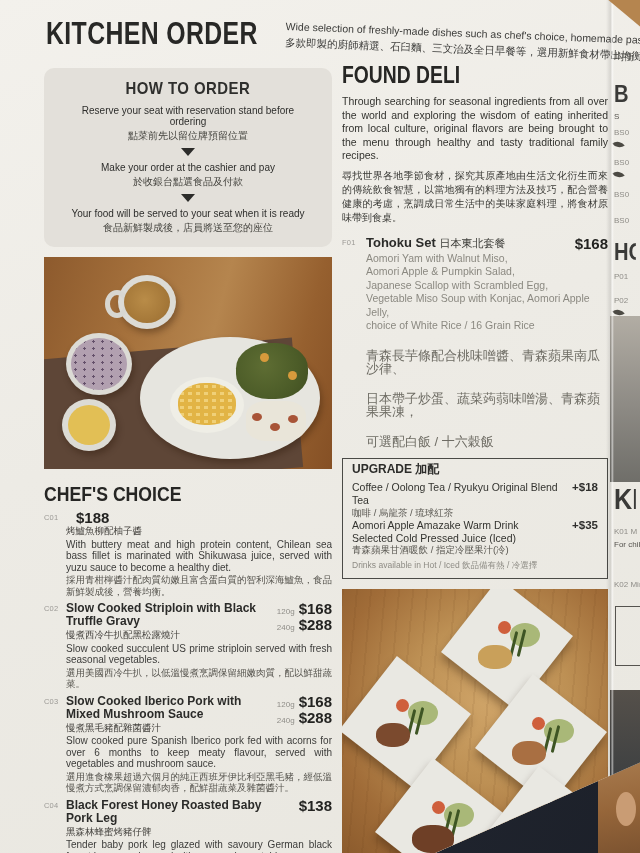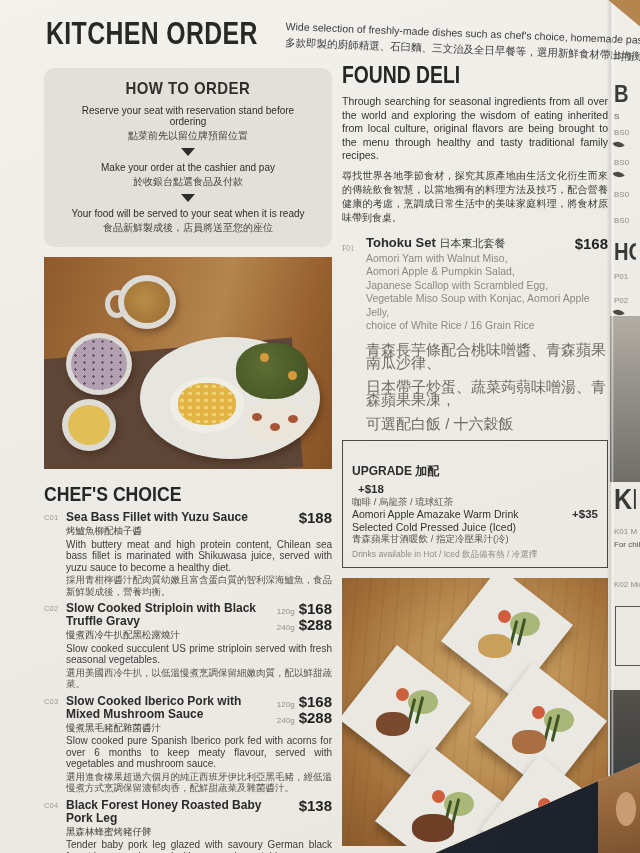--- a/index.html
+++ b/index.html
@@ -84,27 +84,27 @@
   .idesc{font-size:10px;line-height:11.5px;color:#3c3c3a;text-align:justify;margin-top:2px;}
   .idesc-zh{font-size:9.5px;line-height:11.5px;color:#55534d;text-align:justify;margin-top:1px;}
   .leaf{display:inline-block;width:9px;height:9px;background:#4c4a44;
     border-radius:0 100% 0 100%;transform:rotate(-35deg);}
   
   .found-title{font-size:23px;font-weight:bold;display:inline-block;transform:scaleX(.84);
     transform-origin:left top;white-space:nowrap;margin:0 0 6px;color:#262624;}
   .fpara{font-size:10.5px;line-height:13.5px;color:#33332f;text-align:justify;}
   .fpara-zh{font-size:10px;line-height:14px;color:#3a3a36;text-align:justify;margin-top:6px;}
   .f01{position:relative;padding-left:24px;margin-top:10px;}
-  .f01 .code{top:9px;font-family:Liberation Serif, serif;}
+  .f01 .code{top:3px;}
   .f01-name{font-size:13px;font-weight:bold;color:#2b2b29;}
   .f01-zh{font-size:11px;font-weight:normal;color:#3c3c38;}
   .f01-desc{font-size:10.5px;line-height:13.5px;color:#8b8981;}
-  .f01-desc-zh{font-size:15px;line-height:13.5px;color:#6e6c64;margin-top:10px;}
-  
-  .upg{border:1.5px solid #4a4a46;margin-top:10px;padding:22px 9px 6px;}
+  .f01-desc-zh{font-size:13px;line-height:13.5px;color:#6e6c64;margin-top:16px;}
+  
+  .upg{border:1.5px solid #4a4a46;margin-top:10px;padding:2px 9px 6px;}
   .upg .t{font-size:12px;font-weight:bold;color:#2c2c2a;margin-bottom:3px;}
   .uprow{display:flex;justify-content:space-between;align-items:flex-start;line-height:13px;}
   .upname{font-size:10.5px;color:#33332f;}
   .upzh{font-size:9.5px;color:#56544e;line-height:12px;}
   .upp{font-size:11.5px;font-weight:bold;flex-shrink:0;padding-left:6px;text-align:right;}
   .upnote{font-size:8.5px;color:#8d8b84;margin-top:4px;}
   
   .photo-right{position:relative;width:266px;height:268px;margin-top:10px;overflow:hidden;
     background:radial-gradient(circle at 55% 42%,#cfa468 0%,#bd9054 38%,#a06c38 72%,#8a5a2c 100%);}
   .photo-right:before{content:"";position:absolute;inset:0;
@@ -197,21 +197,20 @@
           <div class="sce3"></div>
       </div>
     </div>
 
     <div class="sec-title">CHEF'S CHOICE</div>
 
     
     <div class="menu-item">
       <span class="code">C01</span>
       <div class="ihead">
-        <div class="iname">Sea Bass Fillet with Yuzu Sauce</div>
         <div class="prices">
             <div class="prow">
               <span class="sz"></span>
               <span class="pp">$188</span>
             </div>
           </div>
       </div>
       <div class="izh">烤鱸魚柳配柚子醬</div>
       <div class="idesc">With buttery meat and high protein content, Chilean sea bass fillet is marinated with Shikuwasa juice, served with yuzu sauce to become a healthy diet.</div>
       <div class="idesc-zh">採用青柑檸醬汁配肉質幼嫩且富含蛋白質的智利深海鱸魚，食品新鮮製成後，營養均衡。</div>
@@ -307,20 +306,21 @@
       <div class="f01-desc">choice of White Rice / 16 Grain Rice</div>
       <div class="f01-desc-zh">青森長芋條配合桃味噌醬、青森蘋果南瓜沙律、</div>
       <div class="f01-desc-zh">日本帶子炒蛋、蔬菜蒟蒻味噌湯、青森蘋果果凍，</div>
       <div class="f01-desc-zh">可選配白飯 / 十六穀飯</div>
     </div>
 
     
     <div class="upg">
       <div class="t">UPGRADE 加配</div>
       <div class="uprow">
+        <span class="upname">Coffee / Oolong Tea / Ryukyu Original Blend Tea</span>
         <span class="upp">+$18</span>
       </div>
       <div class="upzh">咖啡 / 烏龍茶 / 琉球紅茶</div>
       <div class="uprow">
         <span class="upname">Aomori Apple Amazake Warm Drink</span>
         <span class="upp">+$35</span>
       </div>
       <div class="upname">Selected Cold Pressed Juice (Iced)</div>
       <div class="upzh">青森蘋果甘酒暖飲 / 指定冷壓果汁(冷)</div>
       <div class="upnote">Drinks available in Hot / Iced 飲品備有熱 / 冷選擇</div>

